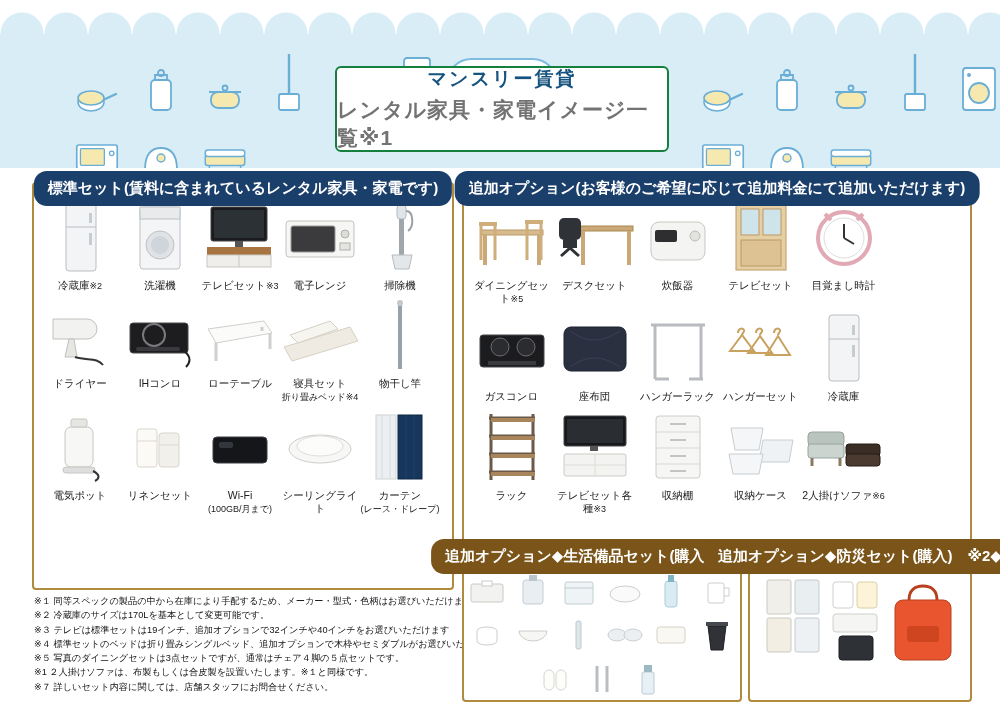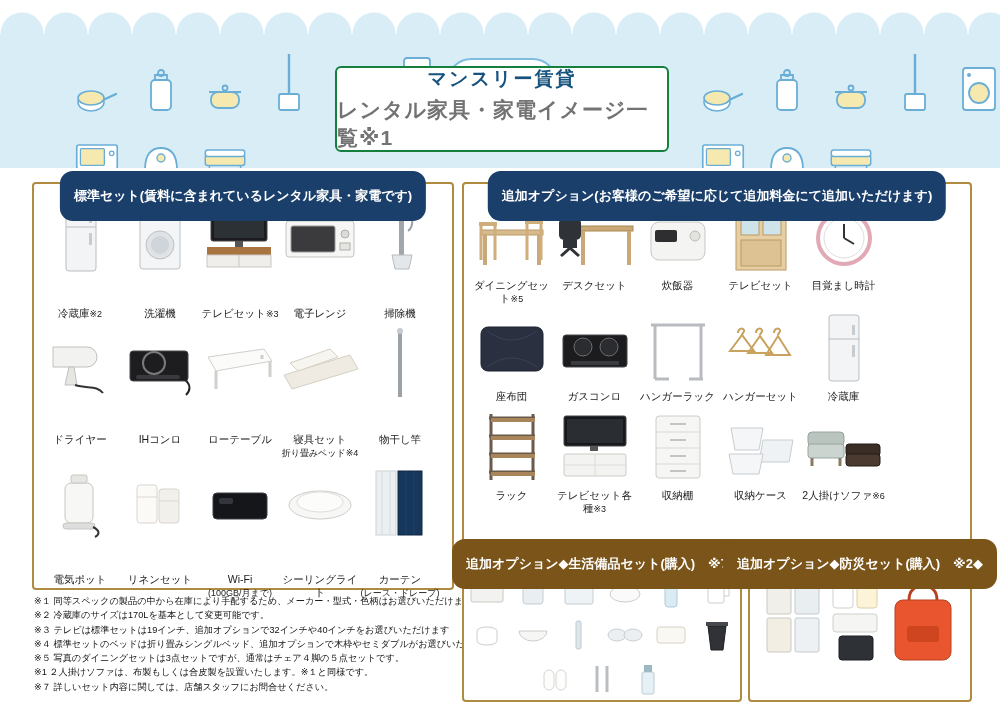--- a/index.html
+++ b/index.html
@@ -22,36 +22,36 @@
             display:flex;flex-direction:column;align-items:center;justify-content:center;}
   .titlebox .t1{font-size:19px;font-weight:bold;letter-spacing:2px;color:#15527e;}
   .titlebox .t2{font-size:21px;font-weight:bold;letter-spacing:1px;color:#737373;margin-top:4px;}
   .titlenotch{position:absolute;left:447px;top:58px;width:106px;height:22px;background:#ffffff;
               border-left:2px solid #7fbde0;border-right:2px solid #7fbde0;border-top:2px solid #7fbde0;
               border-radius:60px 60px 0 0;}
 
   
   .panel{position:absolute;border:2px solid #b08a3e;border-radius:4px;background:#fff;}
   .panel-title{position:absolute;top:-13px;left:50%;transform:translateX(-50%);
-               background:#1b3f6b;color:#fff;font-size:13px;font-weight:bold;
-               padding:16px 14px;border-radius:13px;white-space:nowrap;}
+               background:#1b3f6b;color:#fff;font-size:15px;font-weight:bold;
+               padding:8px 14px;border-radius:13px;white-space:nowrap;}
   .panel-title.brown{background:#7a5418;}
 
   #std{left:32px;top:182px;width:418px;height:404px;}
   #opt{left:462px;top:182px;width:506px;height:360px;}
   #life{left:462px;top:550px;width:276px;height:148px;}
   #bousai{left:748px;top:550px;width:220px;height:148px;}
 
   .grid{display:flex;flex-wrap:wrap;padding:14px 6px 0 6px;box-sizing:border-box;}
   .cell{display:flex;flex-direction:column;align-items:center;justify-content:flex-start;}
   .thumb{display:flex;align-items:center;justify-content:center;}
   .cap{font-size:10.5px;line-height:1.25;text-align:center;margin-top:3px;color:#1a1a1a;}
   .cap .sub{font-size:9px;}
 
-  #std .cell{width:80px;margin-bottom:4px;gap:28px;}
+  #std .cell{width:80px;margin-bottom:4px;}
   #std .thumb{height:78px;}
   #opt .cell{width:83px;margin-bottom:4px;}
   #opt .thumb{height:78px;}
 
   
   .notes{position:absolute;left:34px;top:594px;width:420px;font-size:9.2px;line-height:1.55;color:#111;}
   .notes div{white-space:nowrap;}
 
   .smallgrid{display:flex;flex-wrap:wrap;justify-content:center;padding-top:18px;gap:2px;}
   .sm{width:44px;height:42px;display:flex;align-items:center;justify-content:center;}
@@ -436,38 +436,38 @@
             <circle cx="33" cy="38" r="20" fill="#fff" stroke="#ddd"></circle>
             <path d="M33 38V24M33 38l10 6" stroke="#333" stroke-width="2"></path>
             <path d="M14 14l6 6M52 14l-6 6" stroke="#e1a9b4" stroke-width="4"></path>
           </svg>
       </div>
       <div class="cap"><span>目覚まし時計</span><span class="sub"></span></div>
     </div>
 
     <div class="cell">
       <div class="thumb">
-        <svg width="74" height="74">
-            <rect x="6" y="16" width="62" height="44" rx="7" fill="#2b3040" stroke="#1b2030"></rect>
-            <path d="M12 20q24 18 50 0M12 56q24-18 50 0" stroke="#3a4154" fill="none"></path>
-          </svg>
-      </div>
-      <div class="cap"><span>座布団</span><span class="sub"></span></div>
-    </div>
-
-    <div class="cell">
-      <div class="thumb">
         <svg width="76" height="74">
             <rect x="6" y="24" width="64" height="32" rx="3" fill="#1c1c1f" stroke="#45464a"></rect>
             <circle cx="26" cy="36" r="9" fill="#2b2c30" stroke="#6b6d72"></circle>
             <circle cx="52" cy="36" r="9" fill="#2b2c30" stroke="#6b6d72"></circle>
             <rect x="14" y="50" width="48" height="4" fill="#3a3b3f"></rect>
           </svg>
       </div>
       <div class="cap"><span>ガスコンロ</span><span class="sub"></span></div>
+    </div>
+
+    <div class="cell">
+      <div class="thumb">
+        <svg width="74" height="74">
+            <rect x="6" y="16" width="62" height="44" rx="7" fill="#2b3040" stroke="#1b2030"></rect>
+            <path d="M12 20q24 18 50 0M12 56q24-18 50 0" stroke="#3a4154" fill="none"></path>
+          </svg>
+      </div>
+      <div class="cap"><span>座布団</span><span class="sub"></span></div>
     </div>
 
     <div class="cell">
       <div class="thumb">
         <svg width="70" height="74">
             <path d="M8 14h54" stroke="#b8bcc0" stroke-width="3"></path>
             <path d="M12 14v54M58 14v54" stroke="#b8bcc0" stroke-width="3"></path>
             <path d="M12 68h14M46 68h14" stroke="#b8bcc0" stroke-width="3"></path>
           </svg>
       </div>

